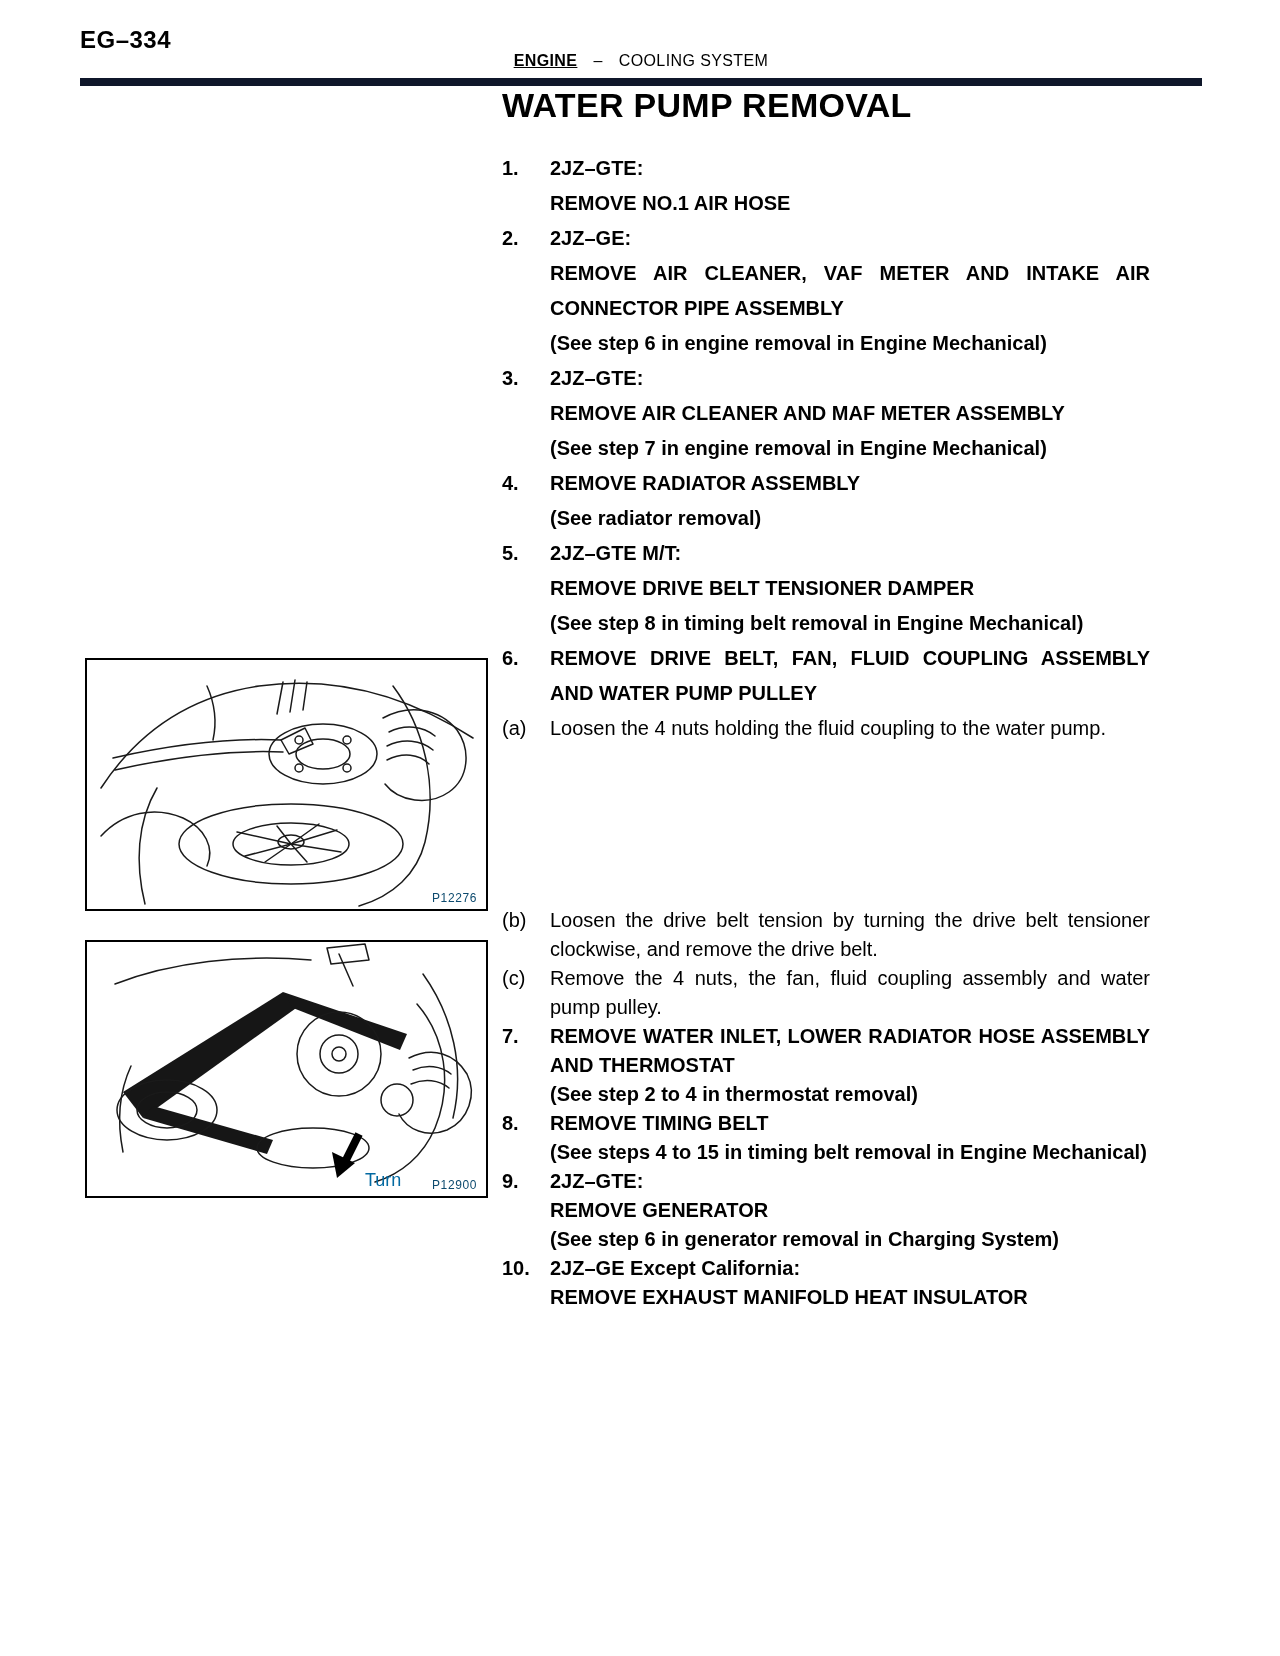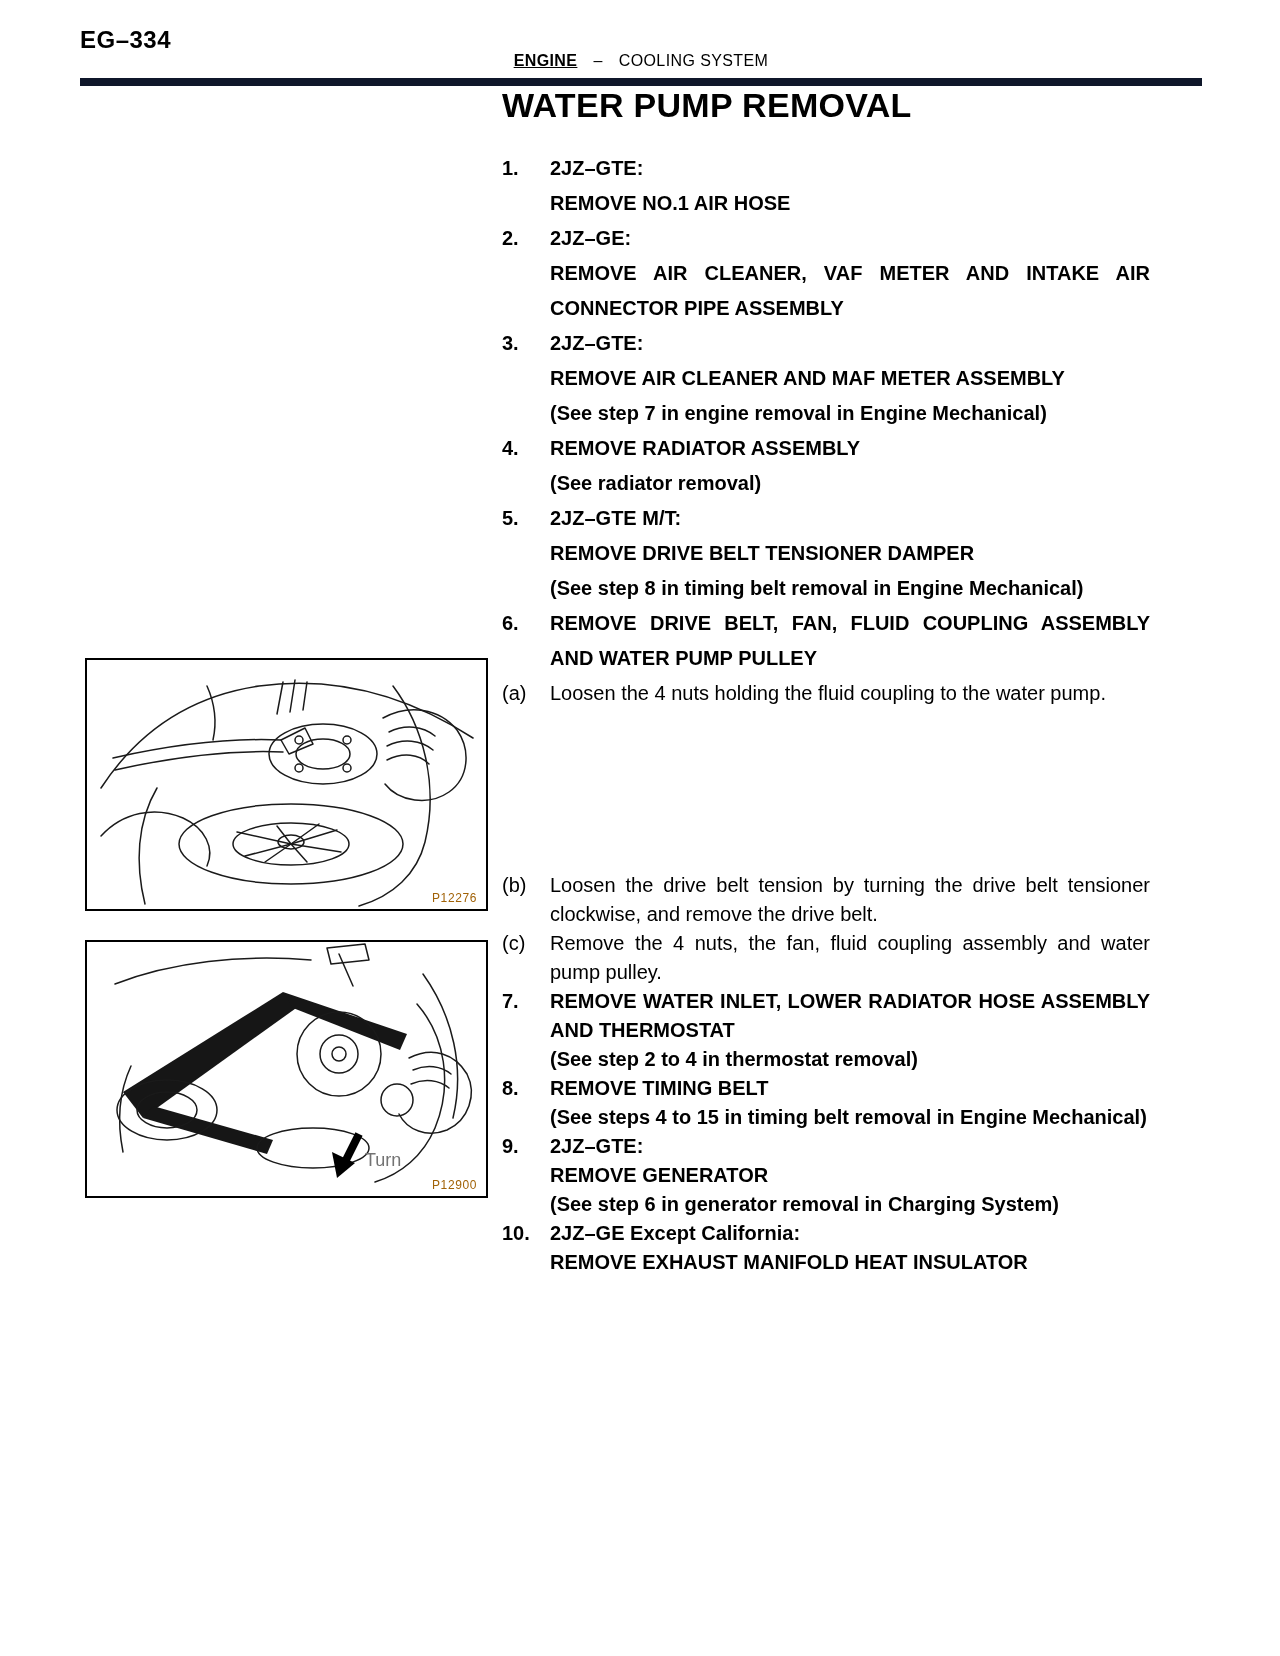--- a/index.html
+++ b/index.html
@@ -63,27 +63,27 @@
     background: #fff;
   }
   #fig1 { top: 658px; height: 253px; }
   #fig2 { top: 940px; height: 258px; }
   .figure svg { display: block; width: 100%; height: 100%; }
   .figcode {
     position: absolute;
     right: 9px; bottom: 4px;
     font-size: 12px;
     letter-spacing: 0.6px;
-    color: #a16207;
+    color: #0c4a6e;
   }
   .turn-label {
     position: absolute;
-    left: 278px; top: 208px;
+    left: 278px; top: 228px;
     font-size: 18px;
-    color: #737373;
+    color: #0369a1;
   }
 </style>
 </head>
 <body>
 
 <div class="page">
 
   <div class="pagenum">EG–334</div>
 
   <div class="header">
@@ -170,20 +170,21 @@
       <div class="step">
         <span class="marker">1.</span>
         <div class="ln">2JZ–GTE:</div>
         <div class="ln">REMOVE NO.1 AIR HOSE</div>
       </div>
 
       <div class="step">
         <span class="marker">2.</span>
         <div class="ln">2JZ–GE:</div>
         <div class="ln">REMOVE AIR CLEANER, VAF METER AND INTAKE AIR CONNECTOR PIPE ASSEMBLY</div>
+        <div class="ln">(See step 6 in engine removal in Engine Mechanical)</div>
       </div>
 
       <div class="step">
         <span class="marker">3.</span>
         <div class="ln">2JZ–GTE:</div>
         <div class="ln">REMOVE AIR CLEANER AND MAF METER ASSEMBLY</div>
         <div class="ln">(See step 7 in engine removal in Engine Mechanical)</div>
       </div>
 
       <div class="step">

